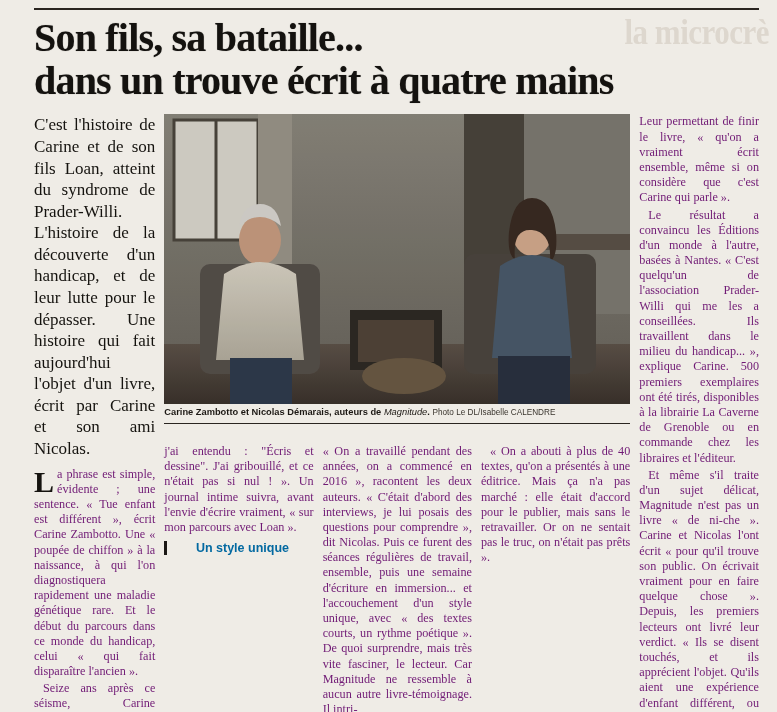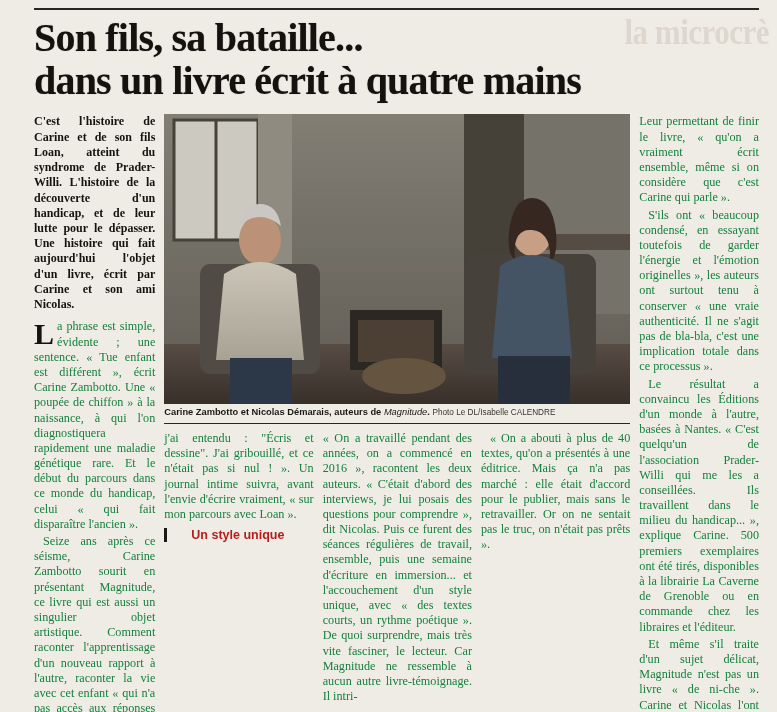--- a/index.html
+++ b/index.html
@@ -65,60 +65,61 @@
     box-sizing: border-box;
   }
   .col {
     box-sizing: border-box;
   }
   .col1 { width: 152px; }
   .col4 { width: 150px; }
 
   .standfirst {
     font-family: "Liberation Serif", serif;
-    font-weight: bold;
-    font-size: 12px;
+    font-weight: normal;
+    font-size: 17px;
     line-height: 1.27;
     color: #15130f;
     text-align: justify;
     margin: 0 0 7px 0;
   }
   p.body {
     font-family: "Liberation Serif", serif;
     font-size: 12.2px;
     line-height: 1.245;
-    color: #15803d;
+    color: #701a75;
     text-align: justify;
     margin: 0 0 2px 0;
     text-indent: 9px;
     hyphens: auto;
     -webkit-hyphens: auto;
   }
   p.body.noindent { text-indent: 0; }
   .dropcap::first-letter {
     float: left;
     font-family: "Liberation Serif", serif;
     font-weight: bold;
     font-size: 30px;
     line-height: 26px;
     padding: 2px 3px 0 0;
     color: #15130f;
   }
   .subhead {
     font-family: "Liberation Sans", sans-serif;
     font-weight: bold;
     font-size: 12.5px;
-    color: #b91c1c;
+    color: #0369a1;
     margin: 6px 0 3px 0;
-    padding-left: 24px;
+    padding-left: 4px;
     border-left: 3px solid #1b1815;
     line-height: 1.15;
+    text-align: center;
   }
   .photo-block {
-    margin-bottom: 7px;
+    margin-bottom: 20px;
   }
   .photo {
     position: relative;
     width: 100%;
     height: 290px;
     overflow: hidden;
     background: #6d6a63;
     border: 0;
   }
   .photo svg { display: block; width: 100%; height: 100%; }
@@ -143,21 +144,21 @@
 </head>
 <body>
 
 <div class="page">
 
   <div class="rule-top"></div>
   <div class="ghost">la microcrè</div>
 
   <h1 class="headline">
     <span class="l1">Son fils, sa bataille...</span>
-    <span class="l2">dans un livre écrit à quatre mains</span>
+    <span class="l2">dans un trouve écrit à quatre mains</span>
   </h1>
 
   <div class="content">
 
     <div class="col col1">
       <div class="standfirst">C'est l'histoire de Carine et de son fils Loan, atteint du syndrome de Prader-Willi. L'histoire de la découverte d'un handicap, et de leur lutte pour le dépasser. Une histoire qui fait aujourd'hui l'objet d'un livre, écrit par Carine et son ami Nicolas.</div>
       <p class="body dropcap noindent">La phrase est simple, évidente ; une sentence. « Tue enfant est différent », écrit Carine Zambotto. Une « poupée de chiffon » à la naissance, à qui l'on diagnostiquera rapidement une maladie génétique rare. Et le début du parcours dans ce monde du handicap, celui « qui fait disparaître l'ancien ».</p>
       <p class="body">Seize ans après ce séisme, Carine Zambotto sourit en présentant Magnitude, ce livre qui est aussi un singulier objet artistique. Comment raconter l'apprentissage d'un nouveau rapport à l'autre, raconter la vie avec cet enfant « qui n'a pas accès aux réponses de son propre corps », et des capacités d'expérimentation » ? Comment raconter la douleur, l'affrontement, mais aussi l'amour et les petits bonheurs ? Carine a choisi l'écriture, venue sur le tard. « Après la séparation d'avec le père de mes fils,</p>
     </div>
 
@@ -233,20 +234,19 @@
           <p class="body noindent">« On a travaillé pendant des années, on a commencé en 2016 », racontent les deux auteurs. « C'était d'abord des interviews, je lui posais des questions pour comprendre », dit Nicolas. Puis ce furent des séances régulières de travail, ensemble, puis une semaine d'écriture en immersion... et l'accouchement d'un style unique, avec « des textes courts, un rythme poétique ». De quoi surprendre, mais très vite fasciner, le lecteur. Car Magnitude ne ressemble à aucun autre livre-témoignage. Il intri-</p>
         </div>
         <div class="sub">
           <p class="body">« On a abouti à plus de 40 textes, qu'on a présentés à une éditrice. Mais ça n'a pas marché : elle était d'accord pour le publier, mais sans le retravailler. Or on ne sentait pas le truc, on n'était pas prêts ».</p>
         </div>
       </div>
     </div>
 
     <div class="col col4">
       <p class="body noindent">Leur permettant de finir le livre, « qu'on a vraiment écrit ensemble, même si on considère que c'est Carine qui parle ».</p>
-      <p class="body">S'ils ont « beaucoup condensé, en essayant toutefois de garder l'énergie et l'émotion originelles », les auteurs ont surtout tenu à conserver « une vraie authenticité. Il ne s'agit pas de bla-bla, c'est une implication totale dans ce processus ».</p>
       <p class="body">Le résultat a convaincu les Éditions d'un monde à l'autre, basées à Nantes. « C'est quelqu'un de l'association Prader-Willi qui me les a conseillées. Ils travaillent dans le milieu du handicap... », explique Carine. 500 premiers exemplaires ont été tirés, disponibles à la librairie La Caverne de Grenoble ou en commande chez les libraires et l'éditeur.</p>
       <p class="body">Et même s'il traite d'un sujet délicat, Magnitude n'est pas un livre « de ni-che ». Carine et Nicolas l'ont écrit « pour qu'il trouve son public. On écrivait vraiment pour en faire quelque chose ». Depuis, les premiers lecteurs ont livré leur verdict. « Ils se disent touchés, et ils apprécient l'objet. Qu'ils aient une expérience d'enfant différent, ou pas ». Partir du particulier, pour atteindre l'universel...</p>
 
     </div>
 
   </div>
 </div>
 
 </body></html>

